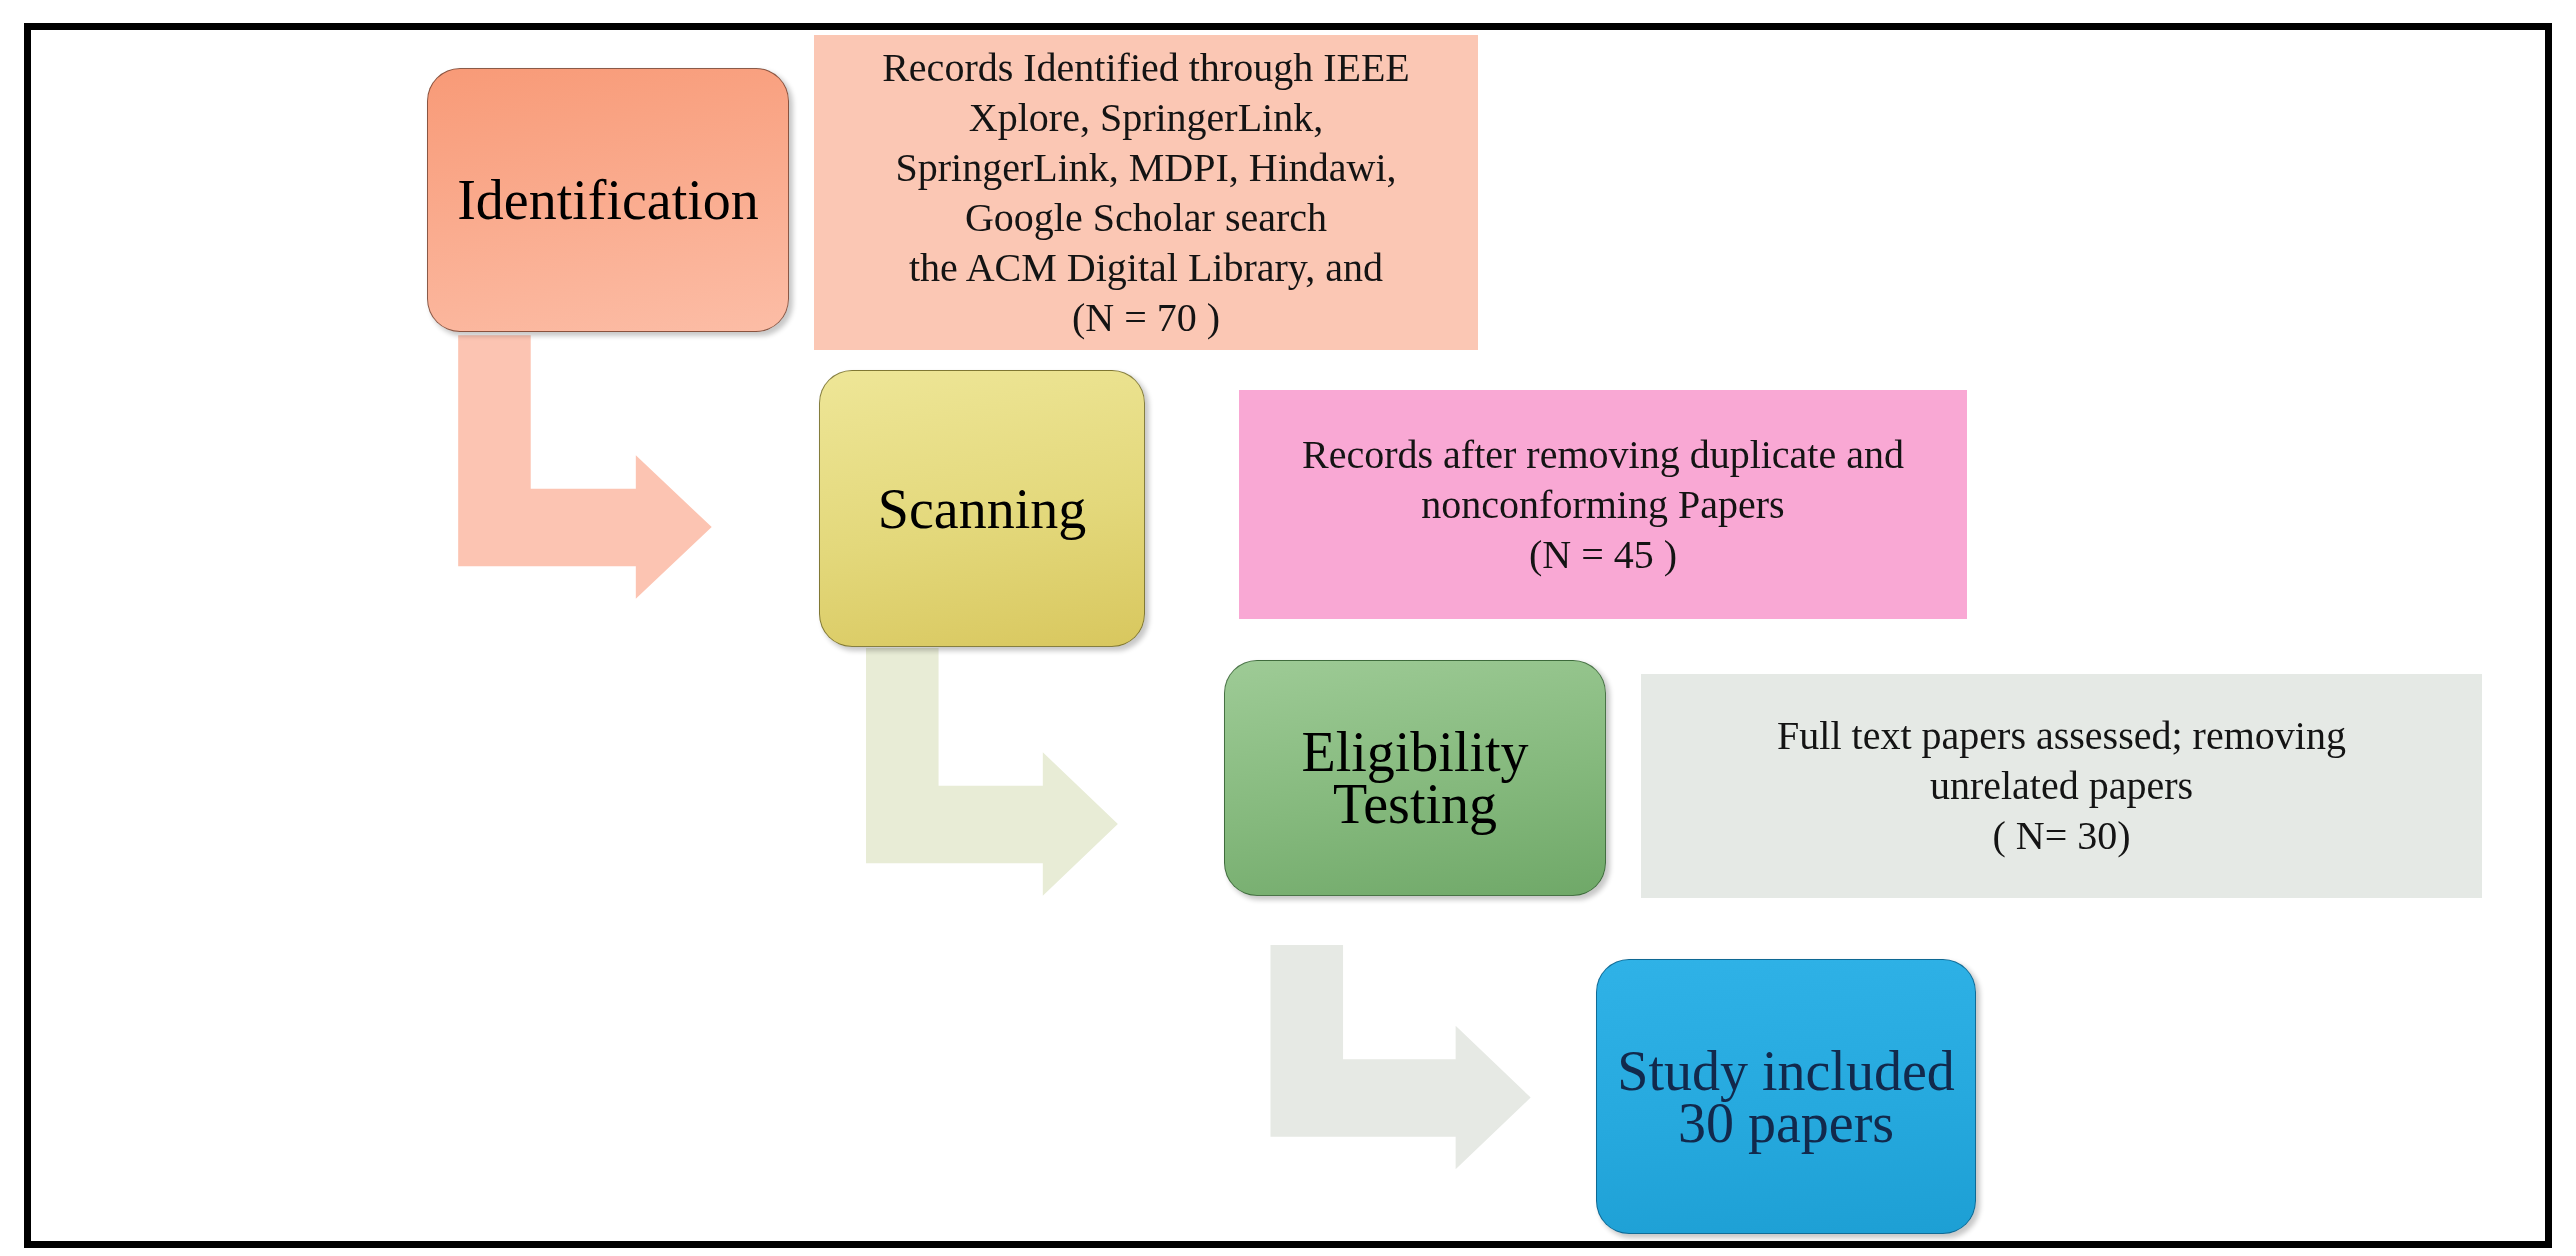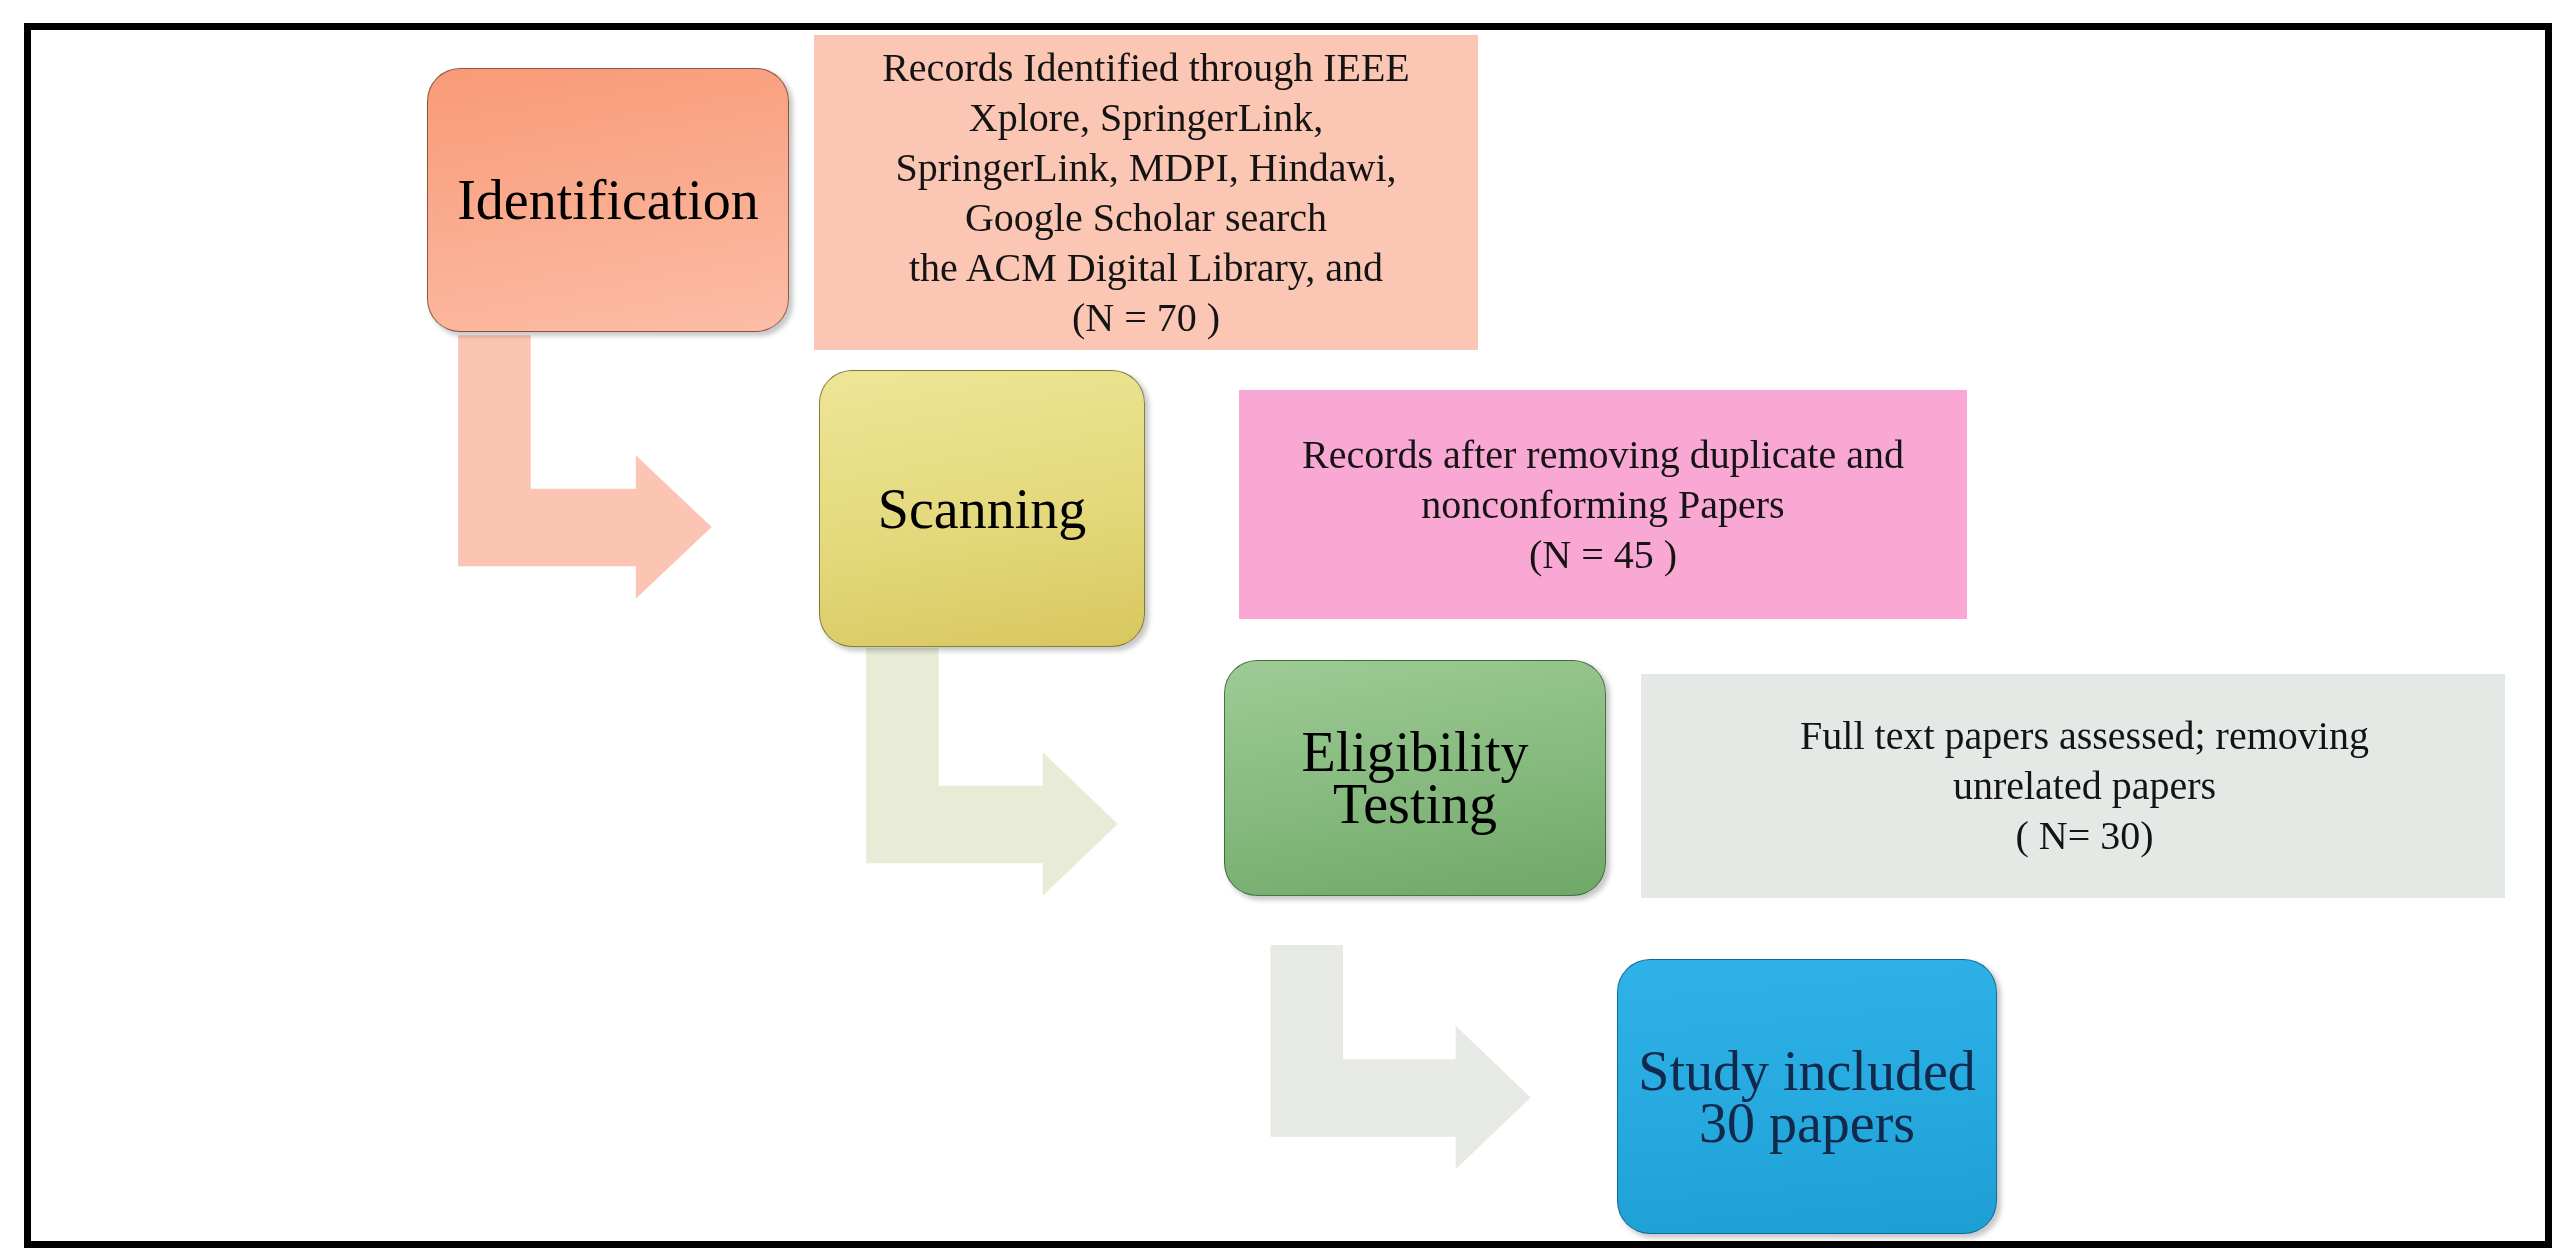--- a/index.html
+++ b/index.html
@@ -37,28 +37,27 @@
     background:linear-gradient(170deg, #eee697 0%, #e3d87b 55%, #d8c75e 100%);
     border-color:rgba(90,84,30,0.7);
   }
   #note-scanning { left:1239px; top:390px; width:728px; height:229px; background:#f9a8d4; }
 
   #box-eligibility {
     left:1224px; top:660px; width:382px; height:236px;
     background:linear-gradient(170deg, #9ecb96 0%, #85b97d 55%, #6fa868 100%);
     border-color:rgba(40,80,40,0.7);
   }
-  #note-eligibility { left:1641px; top:674px; width:841px; height:224px; background:#e5e9e5;padding-left:23px; }
+  #note-eligibility { left:1641px; top:674px; width:841px; height:224px; background:#e5e9e5; }
 
   #box-included {
     left:1596px; top:959px; width:380px; height:275px;
     background:linear-gradient(175deg, #2fb2e7 0%, #26a9de 55%, #1d9fd4 100%);
     border-color:rgba(10,90,130,0.8);
     color:#12294c;
-    margin-left:21px;
   }
 </style>
 </head>
 <body>
 
 <div class="canvas">
 
   <div class="frame"></div>
 
   <svg class="arrows" width="2576" height="1256" viewBox="0 0 3088 1506">

